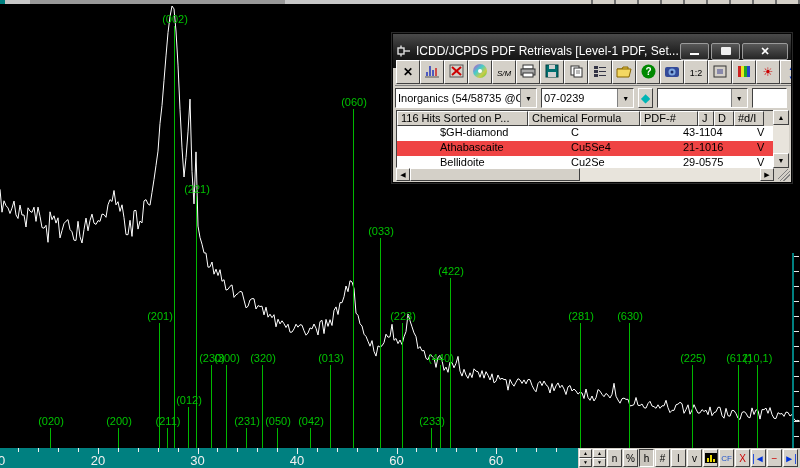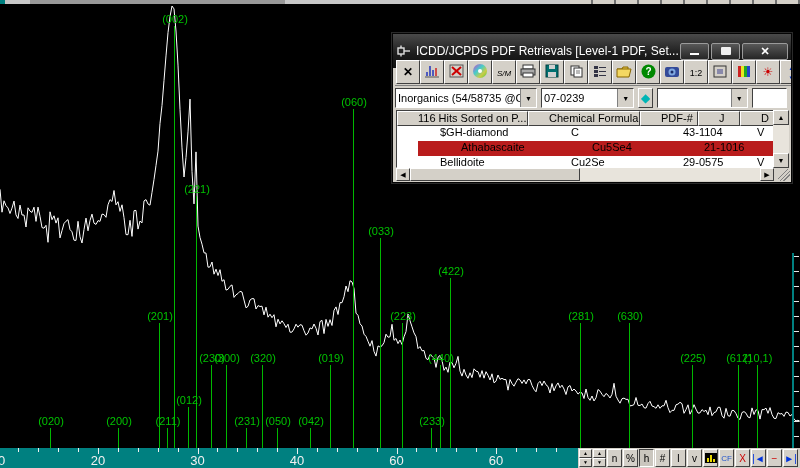--- a/index.html
+++ b/index.html
@@ -63,24 +63,24 @@
   .combo .drop{flex:0 0 16px;height:100%;background:#d4d0c8;border-left:1px solid #808080;
     display:flex;align-items:center;justify-content:center;font-size:7px;color:#000;}
   #gem-btn{width:17px;height:20px;margin-right:4px;background:#d4d0c8;border:1px solid;border-color:#fff #404040 #404040 #fff;
     display:flex;align-items:center;justify-content:center;color:#00b5b5;font-size:12px;}
 
   
   #hits-table{position:absolute;left:3px;top:76px;width:378px;height:58px;background:#fff;
     border:1px solid;border-color:#404040 #ffffff #ffffff #404040;overflow:hidden;}
   #thead{display:flex;height:15px;background:#d4d0c8;}
   .th{border:1px solid;border-color:#ffffff #404040 #404040 #ffffff;font-size:11px;color:#000;
-    padding:0 20px;white-space:nowrap;overflow:hidden;flex:0 0 auto;}
+    padding:0 3px;white-space:nowrap;overflow:hidden;flex:0 0 auto;}
   #tbody{overflow:hidden;height:41px;}
   .tr{display:flex;height:15px;padding-left:40px;}
-  .tr:nth-child(2){background:#b91c1c;margin-left:21px;}
+  .tr:nth-child(2){background:#ef4444;}
   .td{font-size:11px;color:#000;padding:0 3px;white-space:nowrap;overflow:hidden;flex:0 0 auto;}
   
   #vscroll{position:absolute;right:2px;top:76px;width:16px;height:58px;background:#e8e4dc;}
   .sb-arrow{position:absolute;left:0;width:16px;height:15px;background:#d4d0c8;border:1px solid;
     border-color:#ffffff #404040 #404040 #ffffff;font-size:7px;color:#000;text-align:center;line-height:13px;}
   #hscroll{position:absolute;left:3px;top:134px;width:378px;height:13px;background:#e8e4dc;}
   .hs-arrow{position:absolute;top:0;width:14px;height:13px;background:#d4d0c8;border:1px solid;
     border-color:#ffffff #404040 #404040 #ffffff;font-size:7px;color:#000;text-align:center;line-height:11px;}
   #hs-thumb{position:absolute;left:14px;top:0;width:170px;height:13px;background:#d4d0c8;border:1px solid;
     border-color:#ffffff #404040 #404040 #ffffff;}
@@ -123,21 +123,21 @@
         <div class="pk-label" style="left: 227px; top: 348px;">(300)</div>
         <div class="pk-line" style="left: 246px; top: 424px; height: 20px;"></div>
         <div class="pk-label" style="left: 247px; top: 411px;">(231)</div>
         <div class="pk-line" style="left: 262px; top: 361px; height: 83px;"></div>
         <div class="pk-label" style="left: 263px; top: 348px;">(320)</div>
         <div class="pk-line" style="left: 277px; top: 424px; height: 20px;"></div>
         <div class="pk-label" style="left: 278px; top: 411px;">(050)</div>
         <div class="pk-line" style="left: 310px; top: 424px; height: 20px;"></div>
         <div class="pk-label" style="left: 311px; top: 411px;">(042)</div>
         <div class="pk-line" style="left: 330px; top: 361px; height: 83px;"></div>
-        <div class="pk-label" style="left: 331px; top: 348px;">(019)</div>
+        <div class="pk-label" style="left: 331px; top: 348px;">(013)</div>
         <div class="pk-line" style="left: 353px; top: 105px; height: 339px;"></div>
         <div class="pk-label" style="left: 354px; top: 92px;">(060)</div>
         <div class="pk-line" style="left: 380px; top: 234px; height: 210px;"></div>
         <div class="pk-label" style="left: 381px; top: 221px;">(033)</div>
         <div class="pk-line" style="left: 402px; top: 319px; height: 125px;"></div>
         <div class="pk-label" style="left: 403px; top: 306px;">(223)</div>
         <div class="pk-line" style="left: 431px; top: 424px; height: 20px;"></div>
         <div class="pk-label" style="left: 432px; top: 411px;">(233)</div>
         <div class="pk-line" style="left: 440px; top: 361px; height: 83px;"></div>
         <div class="pk-label" style="left: 441px; top: 348px;">(440)</div>

